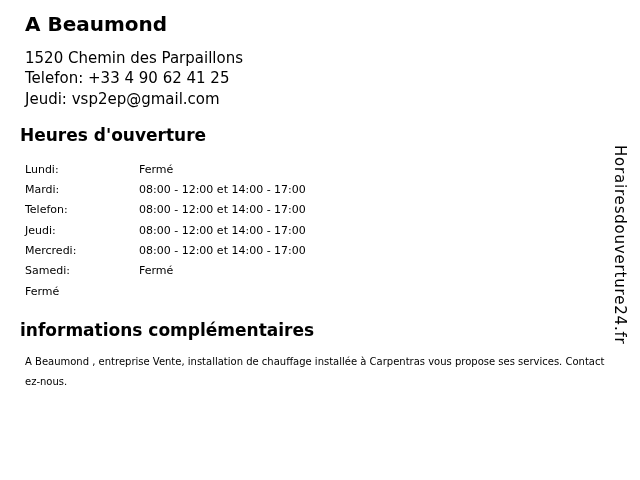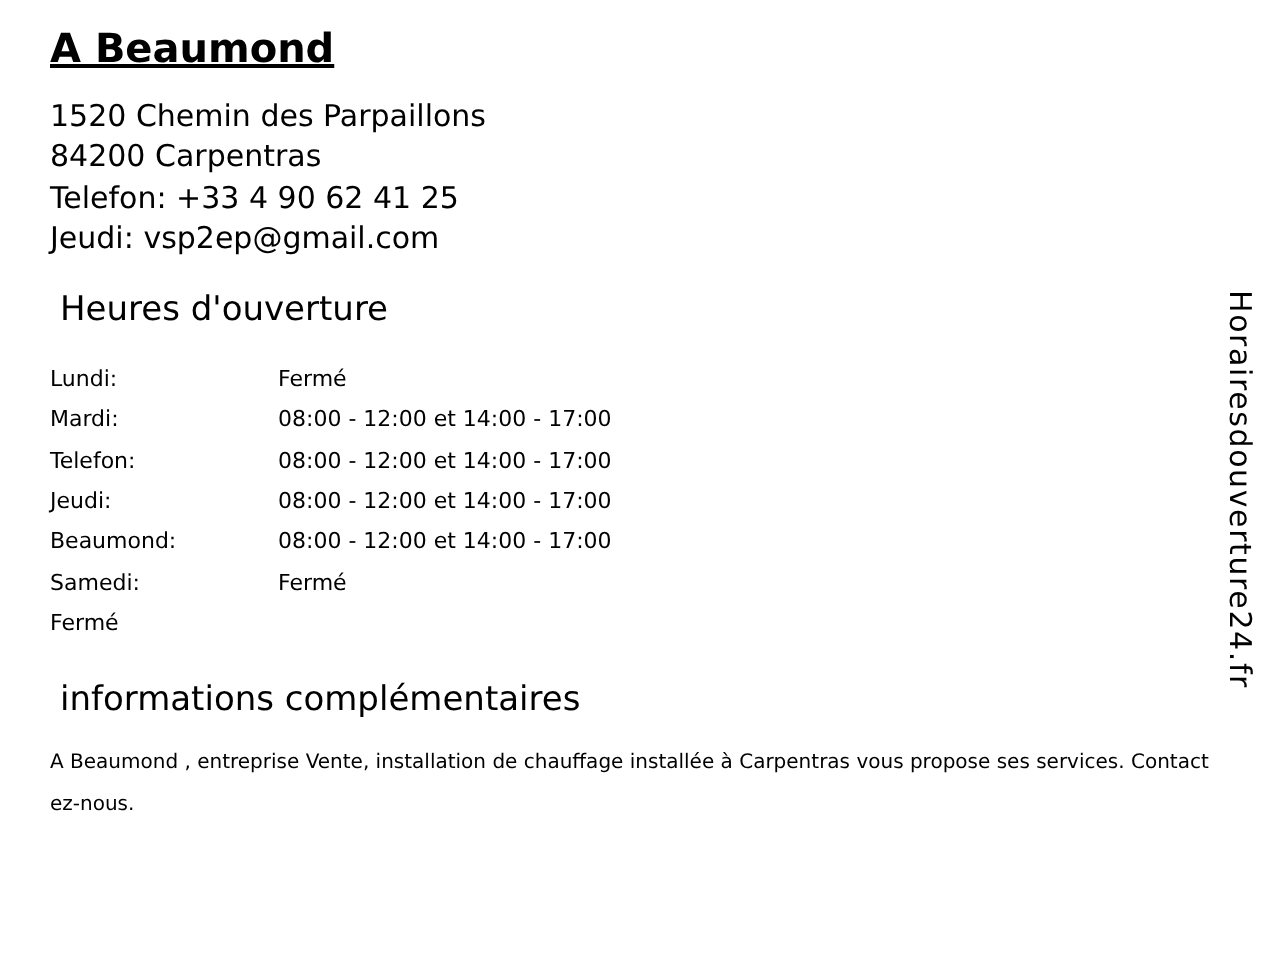--- a/index.html
+++ b/index.html
@@ -18,32 +18,31 @@
   .page {
     position: relative;
     width: 640px;
     height: 480px;
   }
   .business-name {
     margin: 12px 0 12px 25px;
     font-size: 20px;
     line-height: 24px;
     font-weight: bold;
-    text-decoration: underline;
   }
   .contact-block {
     margin: 8px 0 0 25px;
     font-size: 15px;
     line-height: 20.3px;
   }
   .section-heading {
-    margin: 16px 0 0 30px;
+    margin: 16px 0 0 20px;
     font-size: 17px;
     line-height: 21px;
-    font-weight: normal;
+    font-weight: bold;
   }
   .section-heading.info {
     margin-top: 18px;
   }
   .hours-list {
     margin: 14px 0 0 25px;
     font-size: 11px;
     line-height: 20.3px;
   }
   .hours-row {
@@ -74,21 +73,20 @@
 </style>
 </head>
 <body>
 
 <div class="page">
 
   <h1 class="business-name">A Beaumond</h1>
 
   <div class="contact-block">
     <div>1520 Chemin des Parpaillons</div>
-    <div>84200 Carpentras</div>
     <div><span>Telefon:</span> <span>+33 4 90 62 41 25</span></div>
     <div><span>Jeudi:</span> <span>vsp2ep@gmail.com</span></div>
   </div>
 
   <h2 class="section-heading">Heures d'ouverture</h2>
 
   <div class="hours-list">
     <div class="hours-row">
       <span class="hours-day">Lundi:</span>
       <span class="hours-value">Fermé</span>
@@ -99,21 +97,21 @@
     </div>
     <div class="hours-row">
       <span class="hours-day">Telefon:</span>
       <span class="hours-value">08:00 - 12:00 et 14:00 - 17:00</span>
     </div>
     <div class="hours-row">
       <span class="hours-day">Jeudi:</span>
       <span class="hours-value">08:00 - 12:00 et 14:00 - 17:00</span>
     </div>
     <div class="hours-row">
-      <span class="hours-day">Beaumond:</span>
+      <span class="hours-day">Mercredi:</span>
       <span class="hours-value">08:00 - 12:00 et 14:00 - 17:00</span>
     </div>
     <div class="hours-row">
       <span class="hours-day">Samedi:</span>
       <span class="hours-value">Fermé</span>
     </div>
     <div class="hours-row">
       <span class="hours-value">Fermé</span>
     </div>
   </div>

